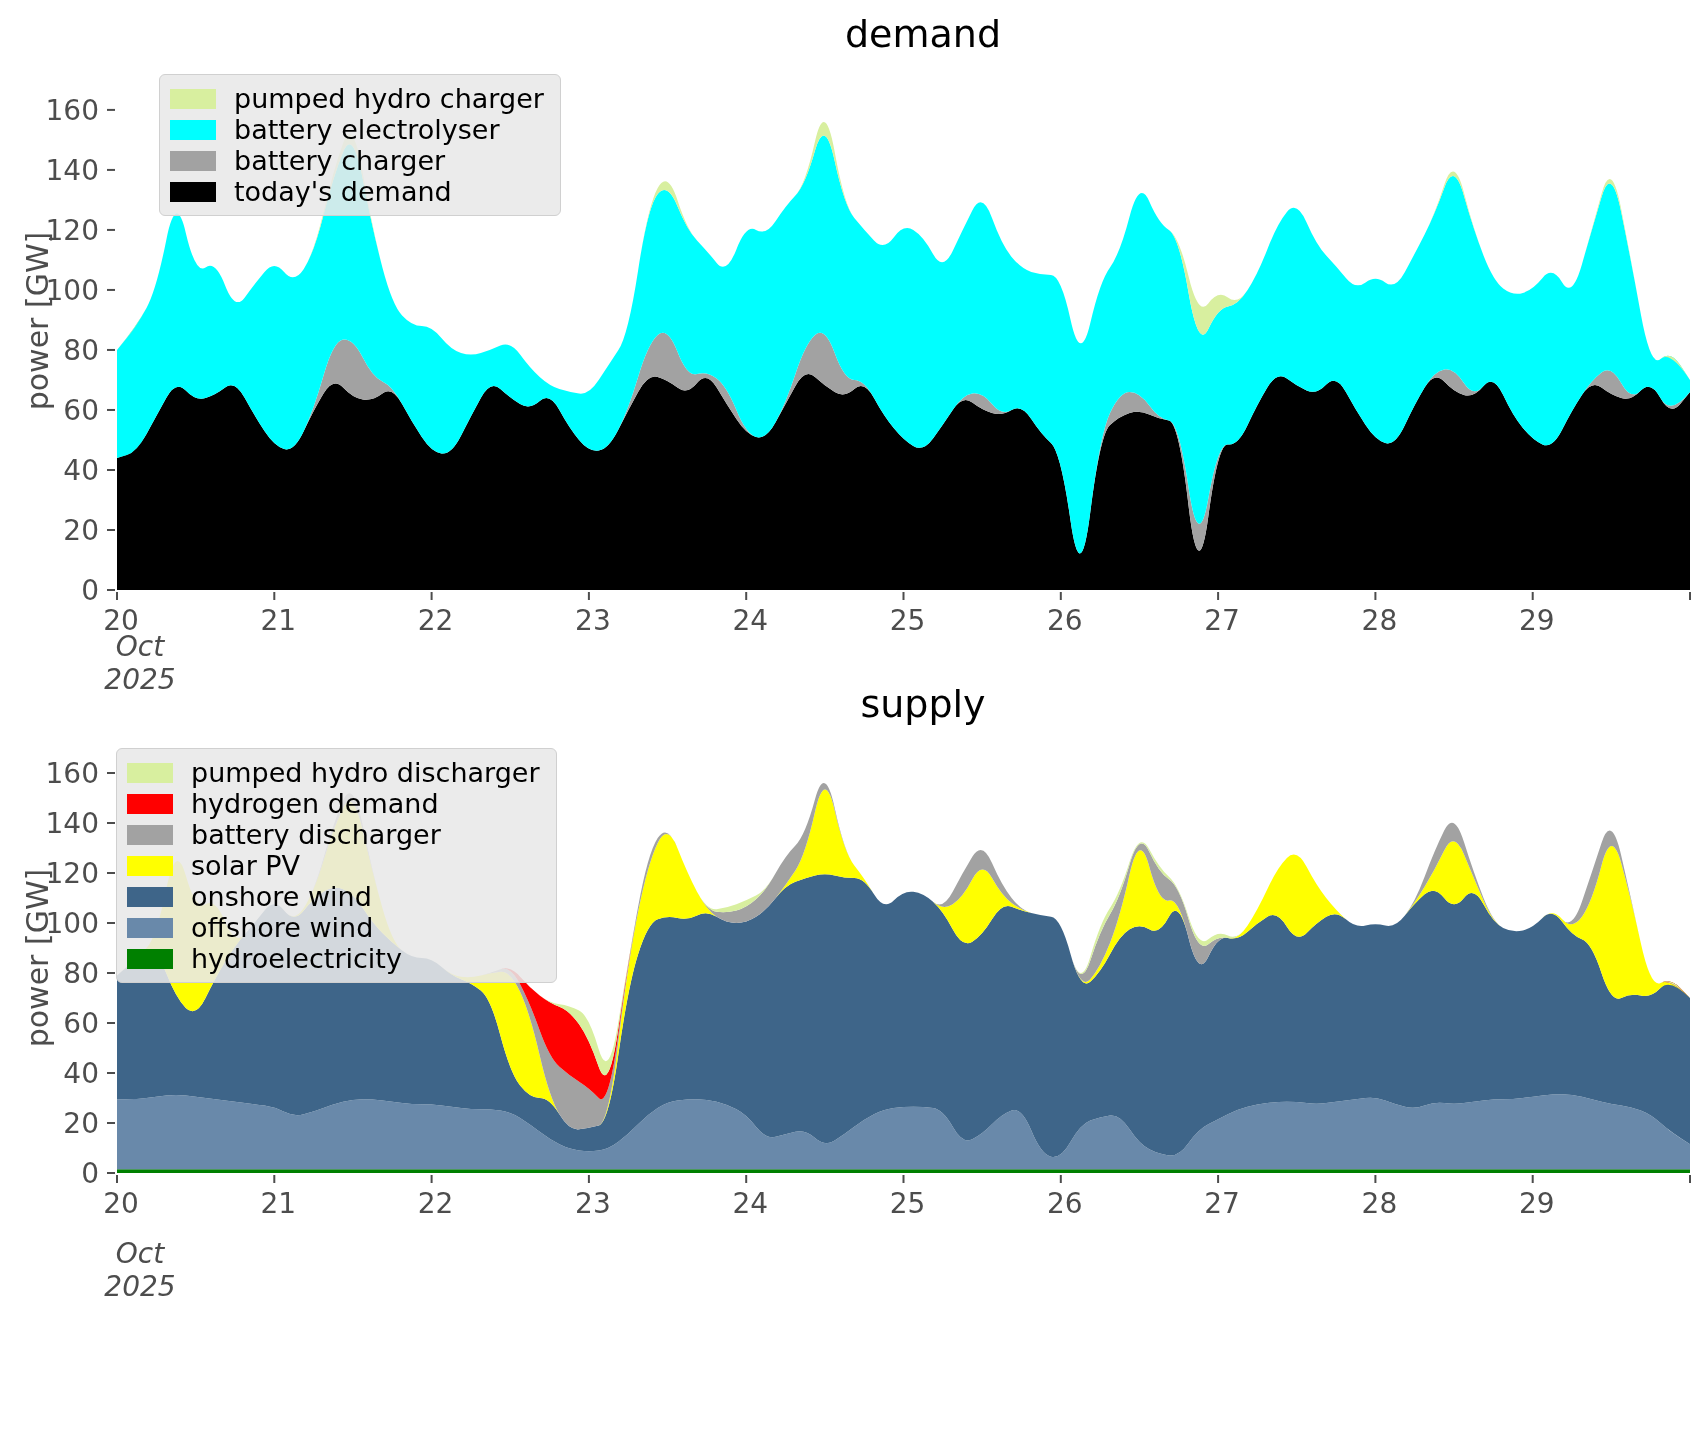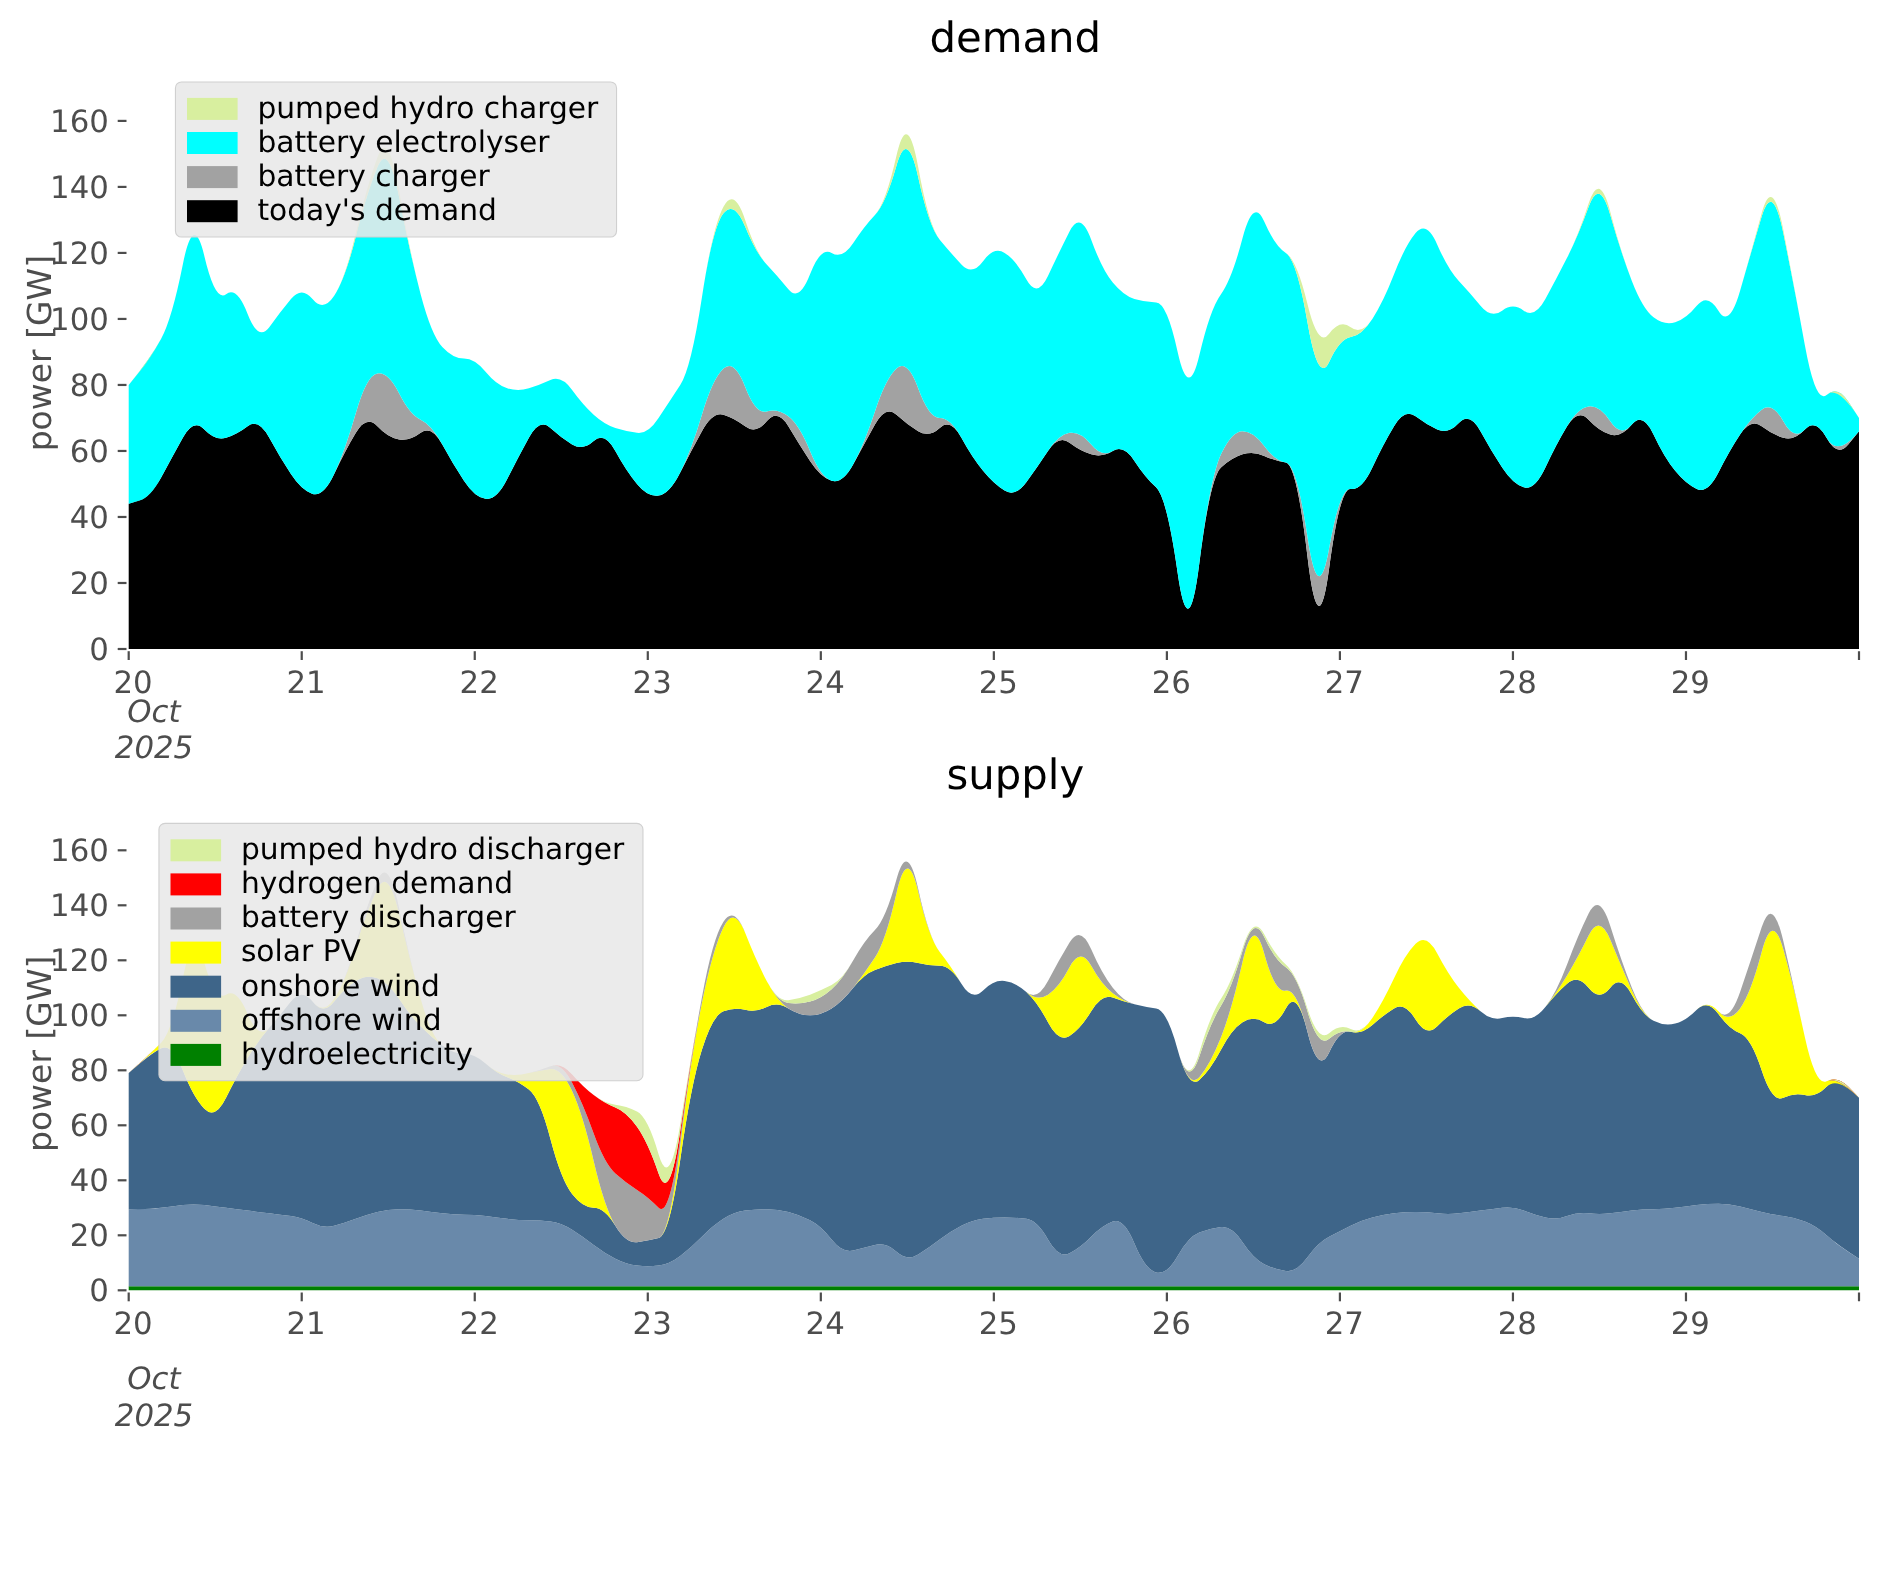--- a/index.html
+++ b/index.html
@@ -141,21 +141,21 @@
         <span class="legend-label">today's demand</span>
       </div>
     </div>
 
   <div class="chart-title" style="left:903px;top:682px;">supply</div>
   <div class="ylabel" style="left:37px;top:958px;">power [GW]</div>
   <div class="date-offset" style="left:140px;top:1237px;">
     <div>Oct</div>
     <div>2025</div>
   </div>
-  <div class="legend" style="left:144px;top:748px;" id="legend-1">
+  <div class="legend" style="left:116px;top:748px;" id="legend-1">
       <div class="legend-row">
         <span class="legend-swatch" style="background: rgb(216, 239, 159);"></span>
         <span class="legend-label">pumped hydro discharger</span>
       </div>
       <div class="legend-row">
         <span class="legend-swatch" style="background: rgb(255, 0, 0);"></span>
         <span class="legend-label">hydrogen demand</span>
       </div>
       <div class="legend-row">
         <span class="legend-swatch" style="background: rgb(162, 162, 162);"></span>

